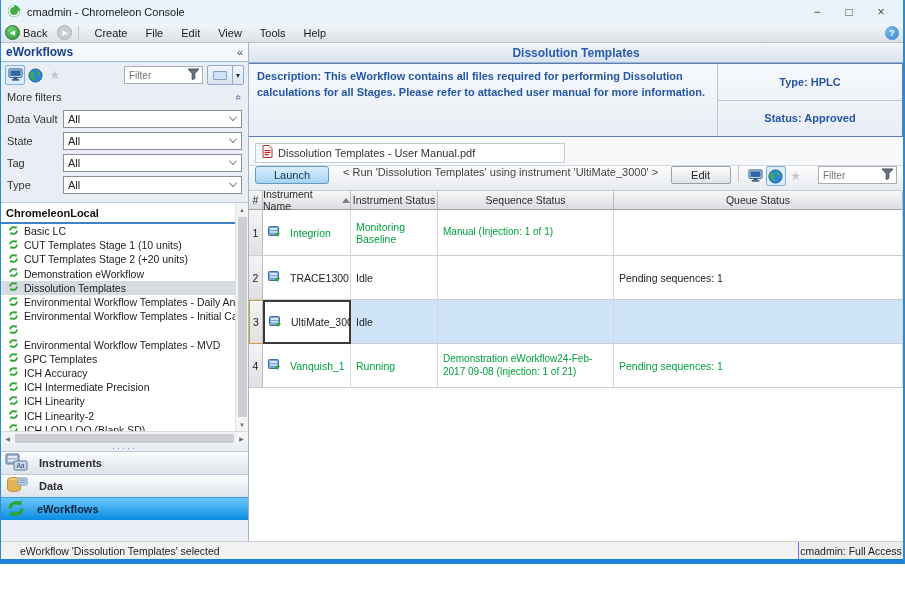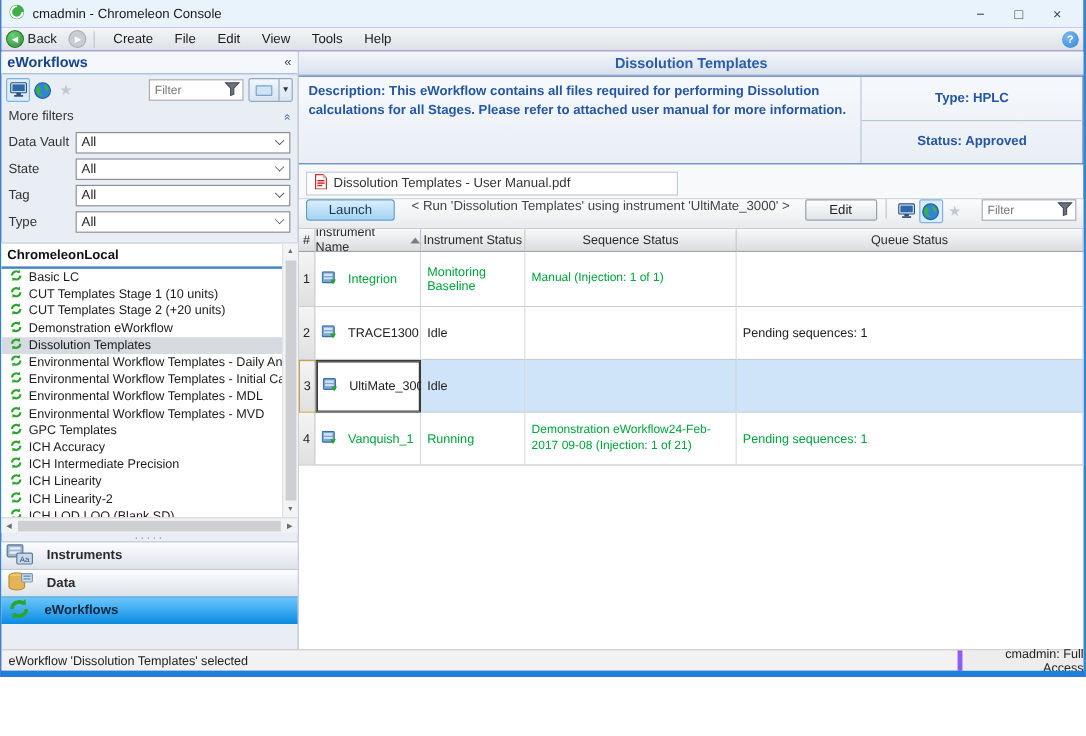--- a/index.html
+++ b/index.html
@@ -93,22 +93,22 @@
   .td.rownum { background:linear-gradient(#f4f4f4,#e0e0e0); border-right:1px solid #b9bcc1; justify-content:center; padding:0; color:#222; }
   .td.name svg { margin-right:5px; flex:none; }
   .td.wrap { line-height:1.25; font-size:10px; }
   .green { color:#00a33c; }
   .row-sel { background:#cfe4f8; }
   .rownum-sel { background:linear-gradient(#fbe8a6,#f2cd6b); border:1px solid #caa23c; justify-content:center; }
   .cell-focus { background:#fff; border:1px solid #3a3a3a; box-shadow:inset 0 0 0 1px #3a3a3a; }
 
   
   .statusbar { height:18px; flex:none; background:#f2f2f2; border-top:1px solid #cfcfcf; display:flex; align-items:center; font-size:10.5px; color:#222; }
-  .sb-left { padding-left:6px; flex:1; }
-  .sb-right { width:105px; height:100%; border-left:4px solid #8b5cf6; background:#ededed; display:flex; align-items:center; justify-content:center;text-align:right; }
+  .sb-left { padding-left:19px; flex:1; }
+  .sb-right { width:105px; height:100%; border-left:1px solid #8b5cf6; background:#ededed; display:flex; align-items:center; justify-content:center;text-align:right; }
   .bottom-strip { height:5px; flex:none; background:#1a82d8; }
 </style>
 </head>
 <body>
 
 <div class="window">
 
   <div class="titlebar">
     <span><svg width="14" height="14" viewBox="0 0 16 16">
           <circle cx="8" cy="8" r="7" fill="#3fae49"></circle>
@@ -282,21 +282,20 @@
                   </svg></span>
                 <span>Environmental Workflow Templates - Initial Calibratio</span>
               </div>
               <div class="tree-item">
                 <span><svg width="11" height="11" viewBox="0 0 16 16">
                     <path d="M3 8 a5 5 0 0 1 8.5 -3.5" fill="none" stroke="#2ca52c" stroke-width="2.6"></path>
                     <path d="M13 8 a5 5 0 0 1 -8.5 3.5" fill="none" stroke="#2ca52c" stroke-width="2.6"></path>
                     <path d="M12.4 1 L12.8 5.4 8.8 4z" fill="#2ca52c"></path>
                     <path d="M3.6 15 L3.2 10.6 7.2 12z" fill="#2ca52c"></path>
                   </svg></span>
-                <span>Environmental Workflow Templates - MDL</span>
               </div>
               <div class="tree-item">
                 <span><svg width="11" height="11" viewBox="0 0 16 16">
                     <path d="M3 8 a5 5 0 0 1 8.5 -3.5" fill="none" stroke="#2ca52c" stroke-width="2.6"></path>
                     <path d="M13 8 a5 5 0 0 1 -8.5 3.5" fill="none" stroke="#2ca52c" stroke-width="2.6"></path>
                     <path d="M12.4 1 L12.8 5.4 8.8 4z" fill="#2ca52c"></path>
                     <path d="M3.6 15 L3.2 10.6 7.2 12z" fill="#2ca52c"></path>
                   </svg></span>
                 <span>Environmental Workflow Templates - MVD</span>
               </div>

